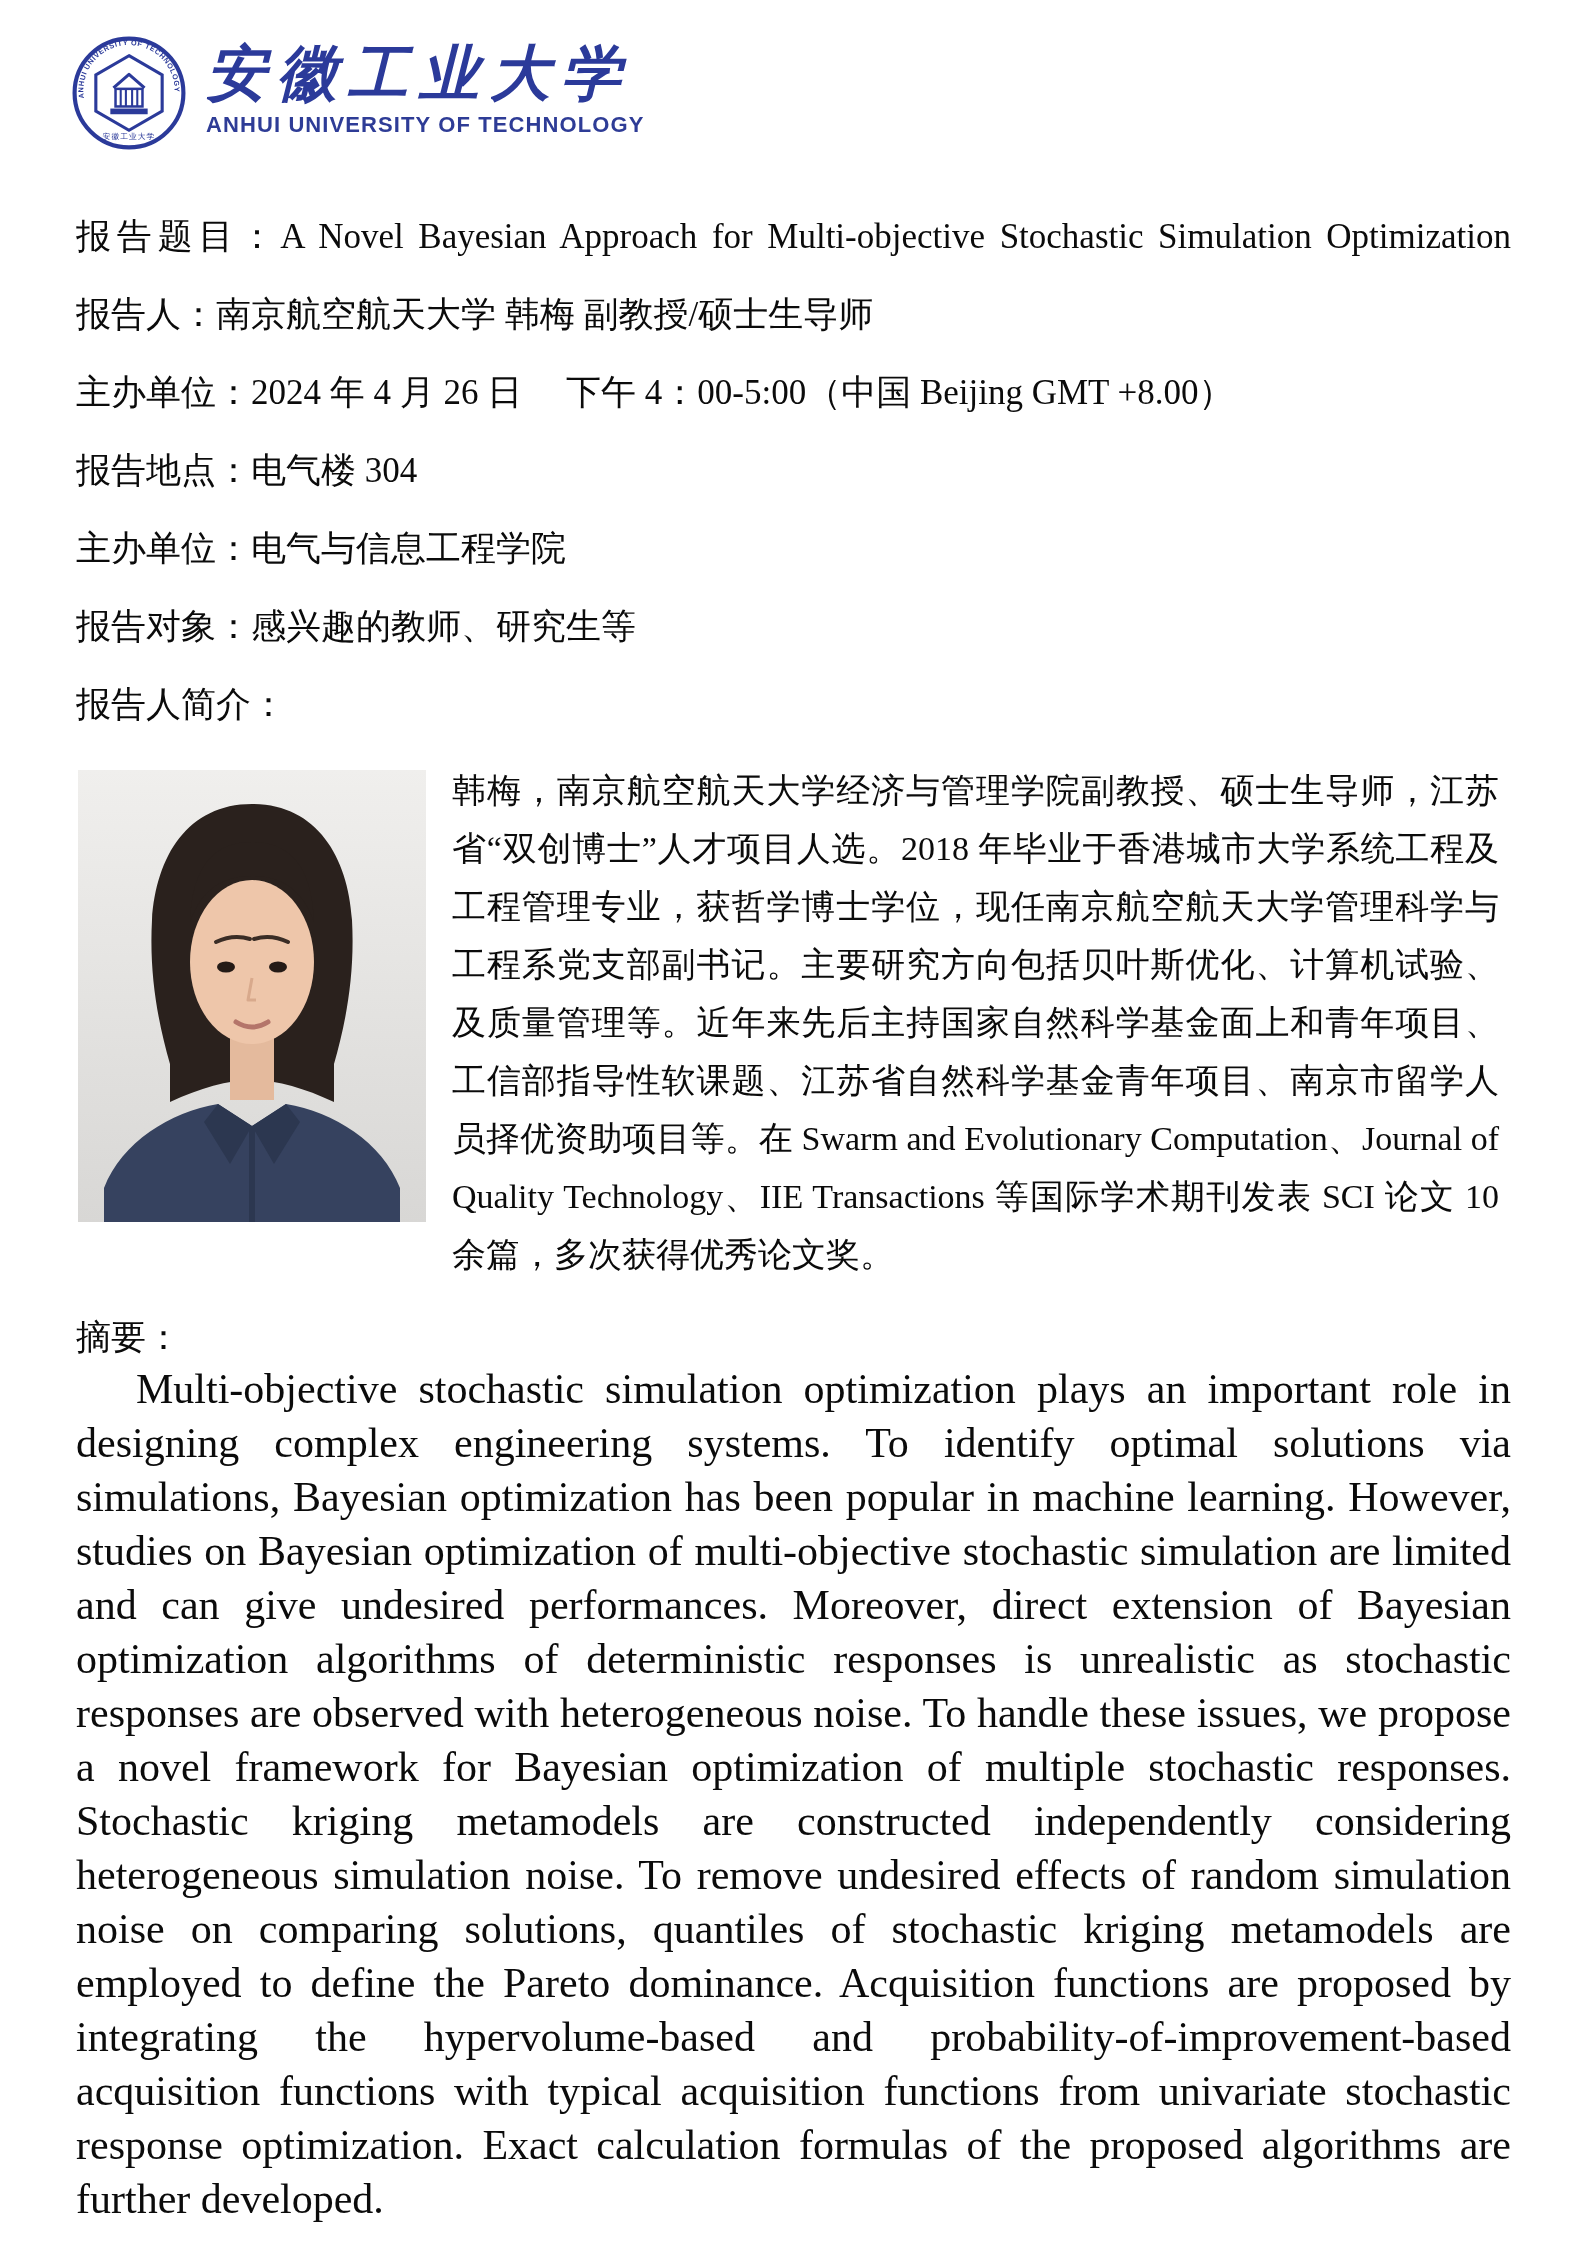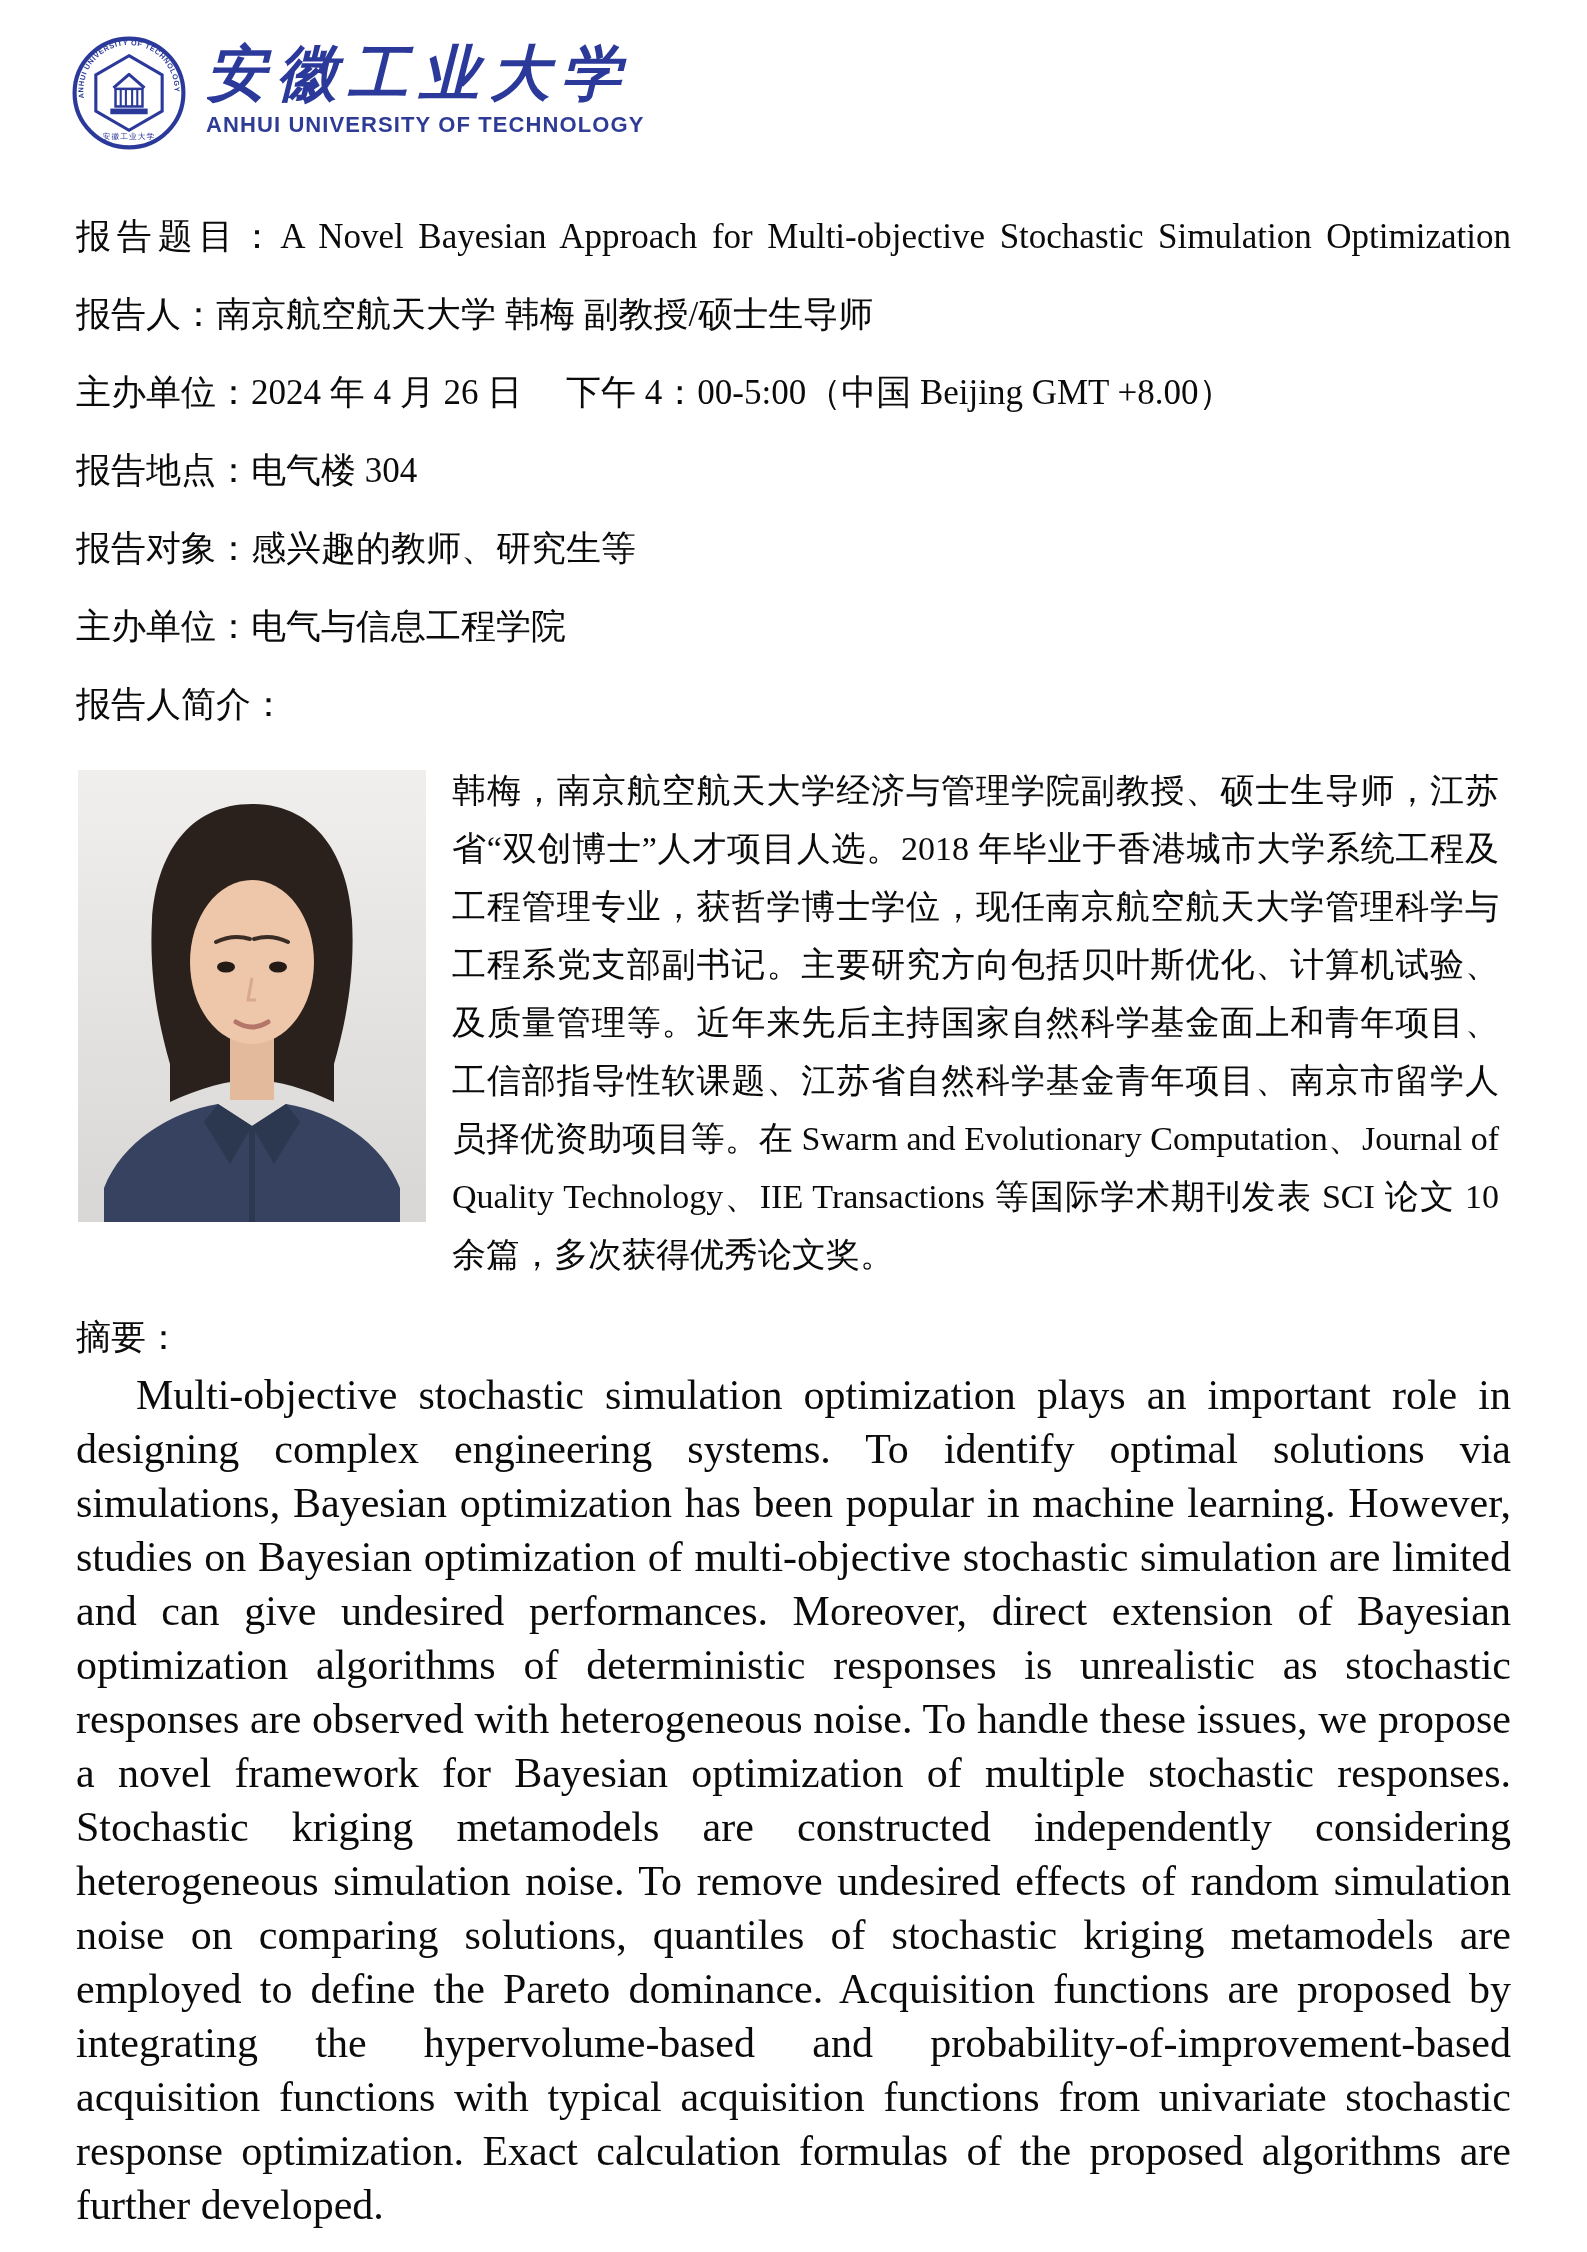--- a/index.html
+++ b/index.html
@@ -31,21 +31,21 @@
   }
   
   .info-line { font-size:35px; line-height:42px; margin-bottom:36px; }
   .justify-line { text-align:justify; text-align-last:justify; }
   
   .bio { margin-top:6px; }
   .bio::after { content:""; display:block; clear:both; }
   .photo { float:left; width:348px; height:452px; margin:8px 26px 6px 2px; }
   .bio-text { font-size:34px; line-height:58px; text-align:justify; margin:12px; }
   
-  .abstract-label { clear:both; font-size:35px; line-height:44px; margin:20px 0 8px 0; }
+  .abstract-label { clear:both; font-size:35px; line-height:44px; margin:20px 0 2px 0; }
   .abstract-text { font-size:42px; line-height:54px; text-align:justify; text-indent:60px; margin:0; }
   
   .closing { font-size:40px; text-align:center; margin-top:70px; padding-bottom:44px; }
 </style>
 </head>
 <body>
 
 <div class="page">
 
   <header class="header">
@@ -75,23 +75,23 @@
   <main>
 
     <div class="info-line justify-line"><span>报告题目：</span><span>A Novel Bayesian Approach for Multi-objective Stochastic Simulation Optimization</span></div>
 
     <div class="info-line"><span>报告人：</span><span>南京航空航天大学 韩梅 副教授/硕士生导师</span></div>
 
     <div class="info-line"><span>主办单位：</span><span>2024 年 4 月 26 日　 下午 4：00-5:00（中国 Beijing GMT +8.00）</span></div>
 
     <div class="info-line"><span>报告地点：</span><span>电气楼 304</span></div>
 
+    <div class="info-line"><span>主办单位：</span><span>电气与信息工程学院</span></div>
+
     <div class="info-line"><span>报告对象：</span><span>感兴趣的教师、研究生等</span></div>
-
-    <div class="info-line"><span>主办单位：</span><span>电气与信息工程学院</span></div>
 
     <div class="info-line"><span>报告人简介：</span><span></span></div>
 
     <section class="bio">
       <svg class="photo" viewBox="0 0 348 452" xmlns="http://www.w3.org/2000/svg">
         <defs>
           <linearGradient id="photoBg" x1="0" y1="0" x2="0" y2="1">
             <stop offset="0" stop-color="#f0efed"></stop>
             <stop offset="1" stop-color="#d8d7d5"></stop>
           </linearGradient>

